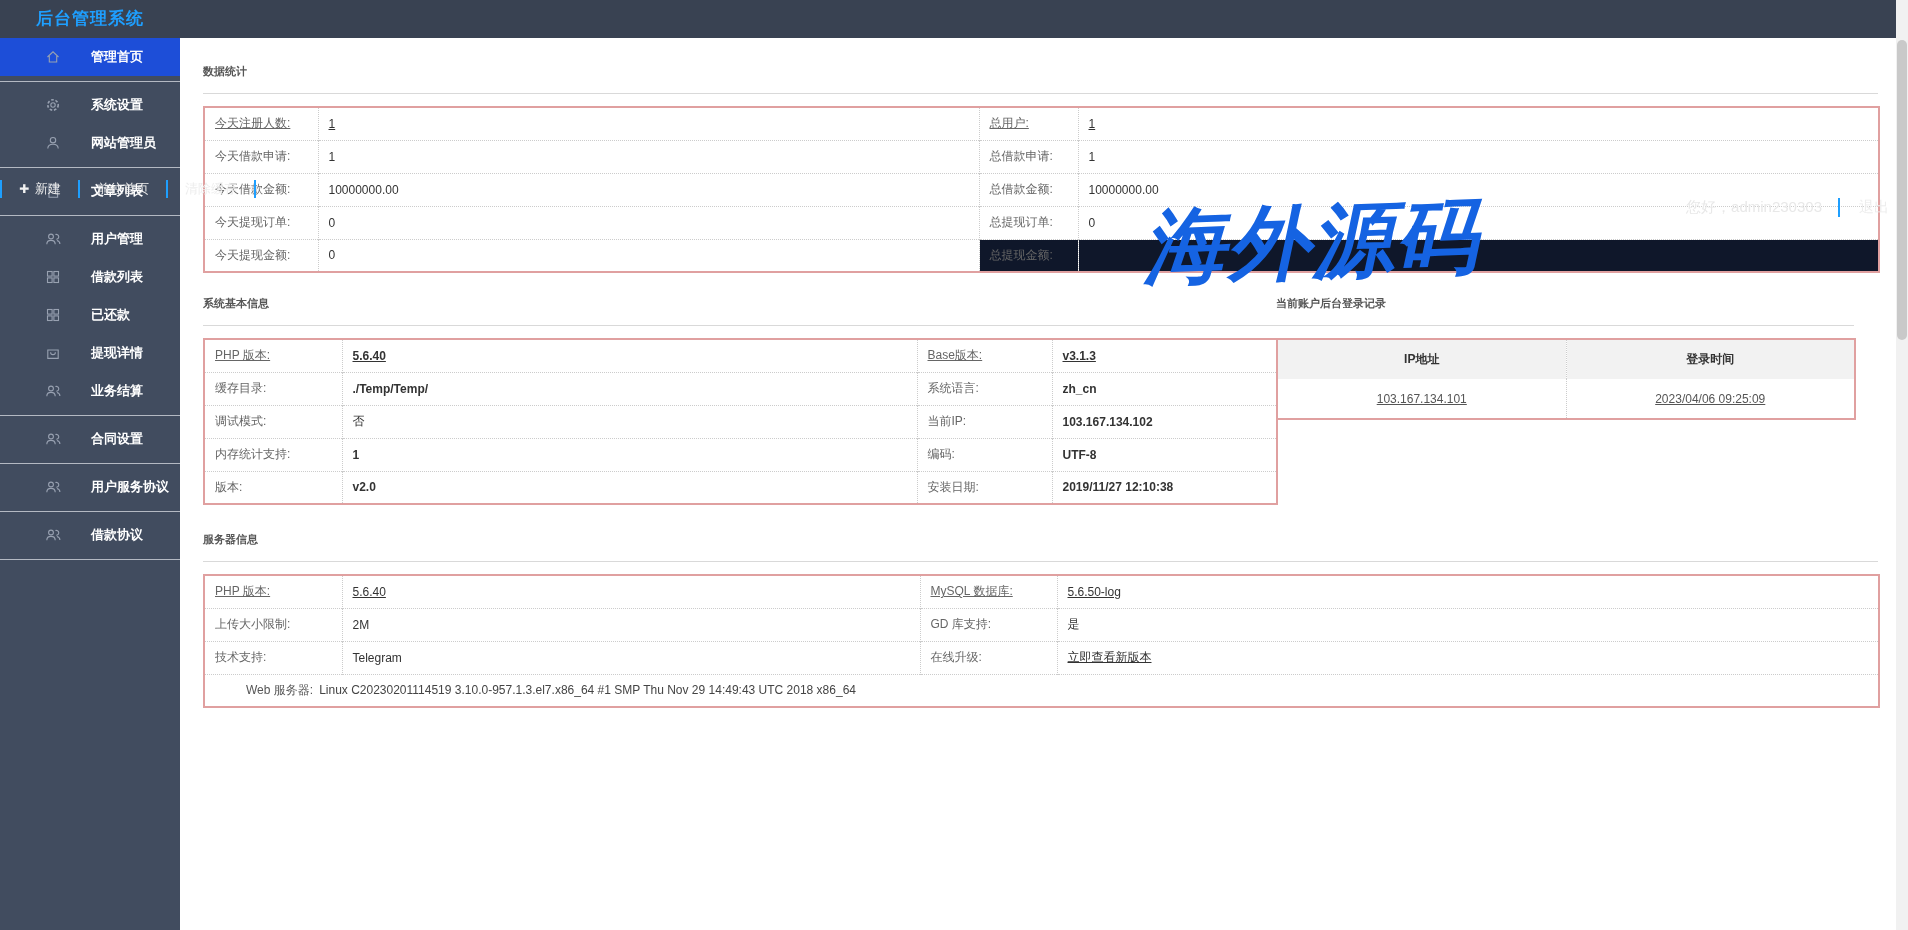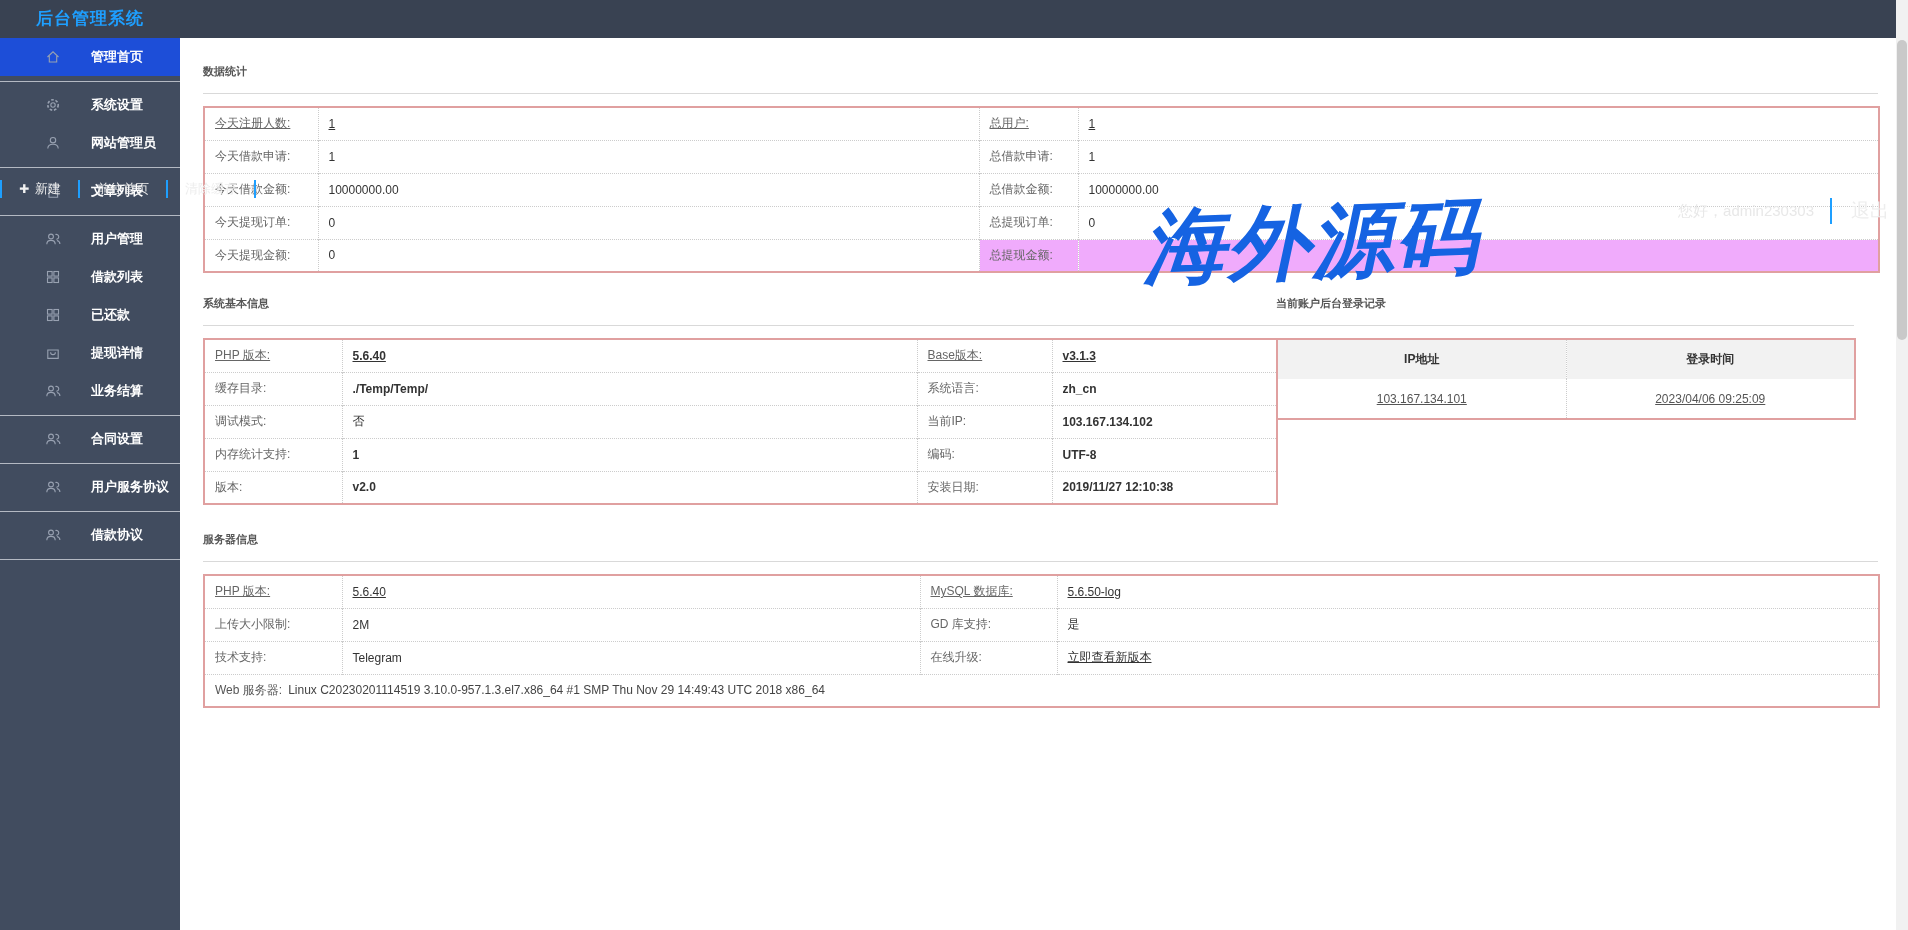--- a/index.html
+++ b/index.html
@@ -11,21 +11,21 @@
        display:flex;align-items:stretch;color:#ebebeb;z-index:5;flex-direction:column;}
   .logo{width:180px;line-height:38px;text-align:center;font-size:17px;font-weight:bold;
         color:#1e9fff;letter-spacing:1px;flex:0 0 180px;}
   .hdr-actions{display:flex;border-left:2px solid #1e9fff;}
   .hdr-btn{display:flex;align-items:center;padding:0 17px;border-right:2px solid #1e9fff;
            font-size:13px;color:#ededed;cursor:pointer;white-space:nowrap;}
   .hdr-btn .plus{font-size:12px;margin-right:6px;color:#f2f2f2;}
   .hdr-right{margin-left:auto;display:flex;align-items:stretch;}
   .greeting{display:flex;align-items:center;font-size:15px;padding-right:16px;color:#e8e8e8;}
   .logout{display:flex;align-items:center;padding:0 19px;border-left:2px solid #1e9fff;
-          font-size:19px;color:#ededed;cursor:pointer;}
+          font-size:15px;color:#ededed;cursor:pointer;}
 
   
   .sidebar{position:absolute;left:0;top:38px;width:180px;bottom:0;background:#414c5f;z-index:4;}
   .side-item{height:38px;display:flex;align-items:center;padding-left:45px;cursor:pointer;}
   .side-item.active{background:#1d4ed8;}
   .side-icon{width:18px;height:16px;color:#98a1b1;flex:0 0 18px;}
   .side-icon svg{width:16px;height:16px;display:block;}
   .side-label{margin-left:28px;color:#ffffff;font-size:13px;font-weight:bold;white-space:nowrap;}
   .side-div{height:10px;display:flex;align-items:center;}
   .side-div::before{content:"";display:block;width:100%;height:1px;background:#c9cdd5;opacity:.85;}
@@ -39,36 +39,36 @@
   table.box{border-collapse:collapse;table-layout:fixed;background:#fff;
             border:2px solid #e0a0a0;font-size:12px;}
   table.box td,table.box th{height:33px;padding:0 10px;box-sizing:border-box;overflow:hidden;
             white-space:nowrap;}
   table.box tr + tr td, table.box tbody tr td{border-top:1px dotted #cccccc;}
   table.box tr:first-child td{border-top:none;text-decoration:underline;}
   table.box td + td{border-left:1px dotted #cccccc;}
   td.lab{color:#666;}
   td.val{color:#333;}
   td.b{font-weight:bold;}
-  td.shaded{background:#f0abfc;}
+  td.shaded{background:#0f172a;}
   td.link{cursor:pointer;text-decoration:underline;}
 
   
   table.login th{background:#f2f2f2;font-weight:bold;color:#333;text-align:center;height:40px;}
   table.login td{text-align:center;color:#555;height:40px;}
   table.login th + th{border-left:1px dotted #cccccc;}
   table.login tbody tr td{border-top:1px dotted #cccccc;}
 
   .two-col{display:flex;margin-top:22px;}
   .col-left{width:1073px;flex:0 0 1073px;}
   .col-right{width:578px;flex:0 0 578px;}
   .col-left .rule,.col-left .sec-title{width:1073px;}
   .col-right .rule{width:578px;}
   .sec-server{margin-top:26px;}
-  .footer-cell span.flab{color:#555;}
+  .footer-cell span.flab{color:#555;margin-left:31px;}
   .footer-cell span.fval{color:#444;margin-left:6px;}
 
   
   .watermark{position:absolute;left:1143px;top:196px;z-index:10;pointer-events:none;
              font-size:82px;line-height:1.1;font-weight:bold;font-style:italic;
              color:#1563e2;letter-spacing:2px;transform:rotate(-2deg);
              font-family:"DejaVu Serif","Liberation Serif",serif;white-space:nowrap;}
 
   
   .scrollbar{position:absolute;right:0;top:0;width:12px;height:930px;background:#f1f1f1;z-index:30;}

